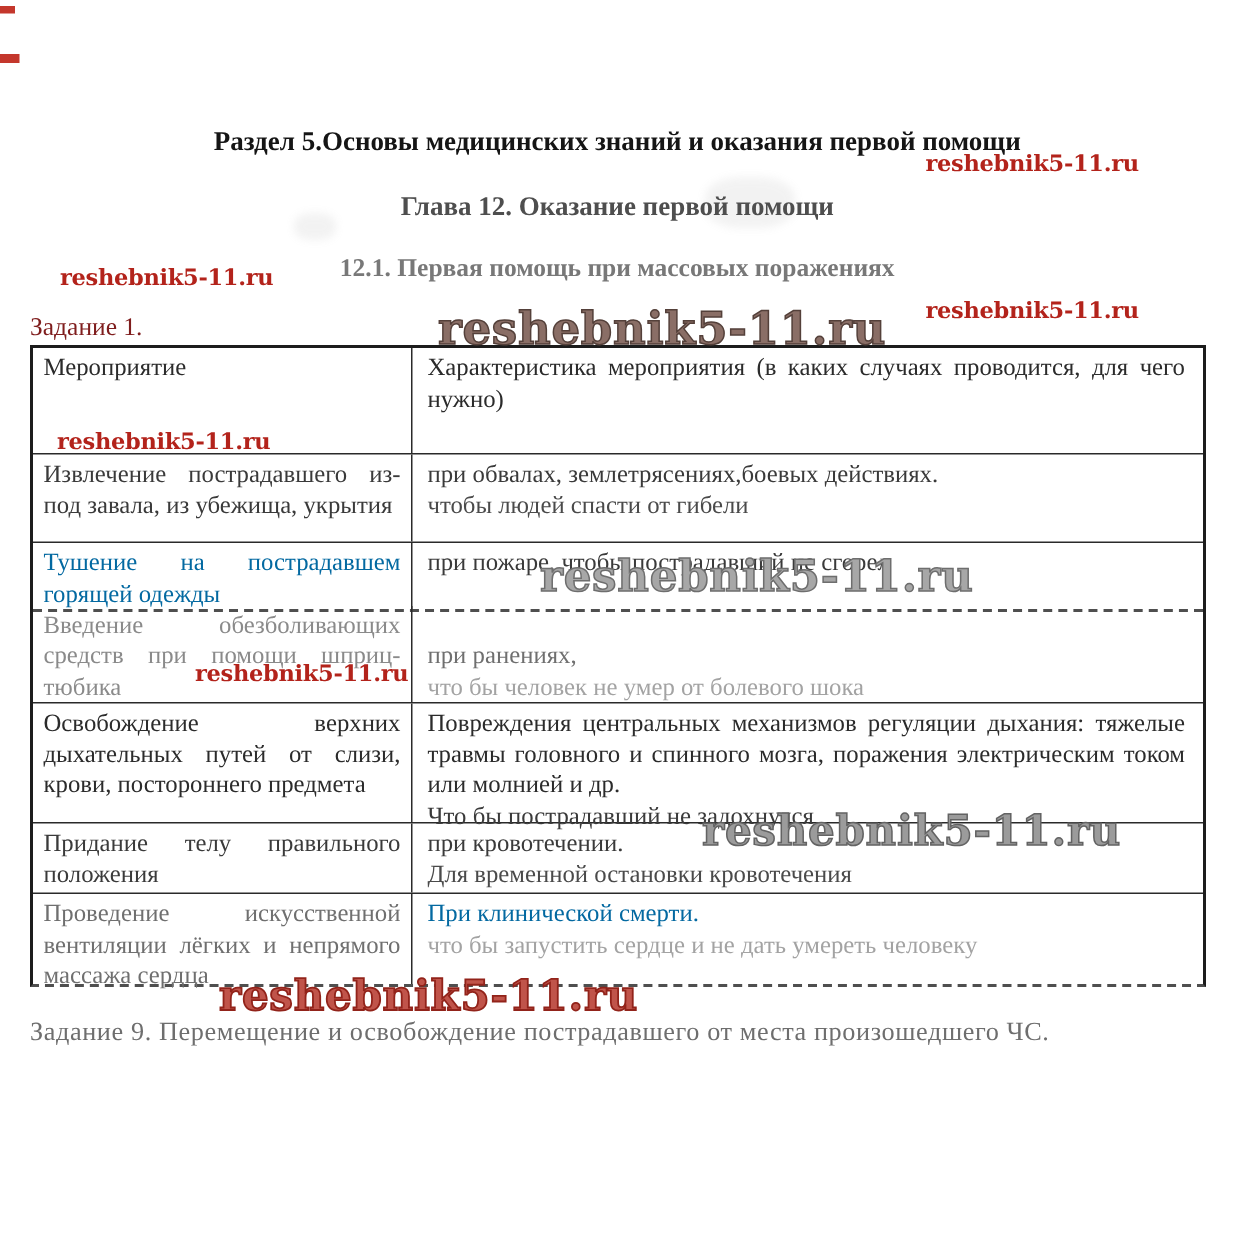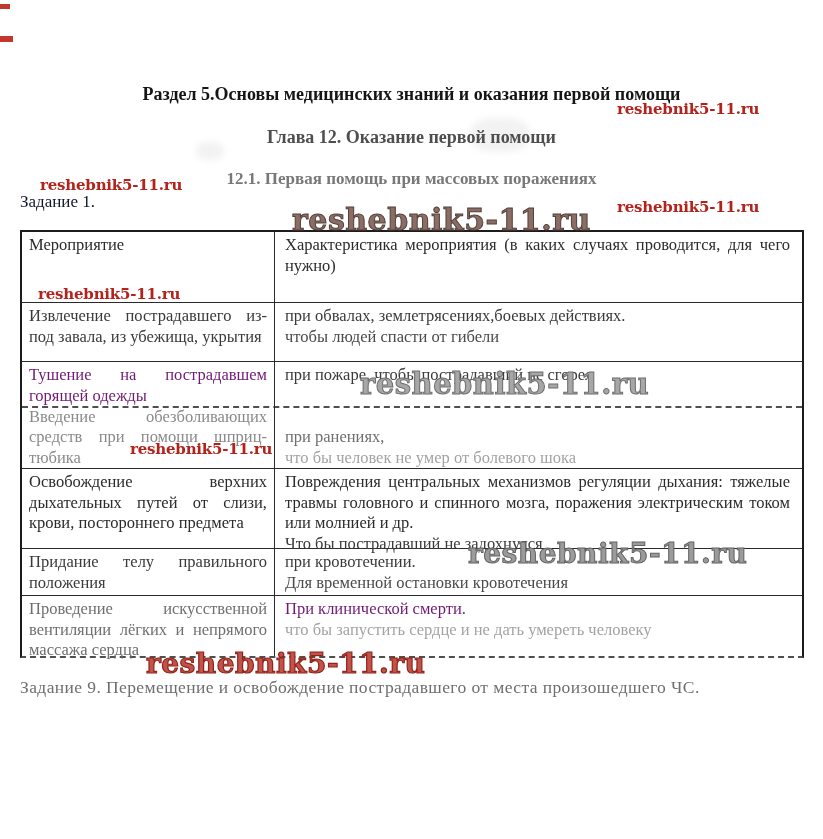--- a/index.html
+++ b/index.html
@@ -6,21 +6,21 @@
   .page{
     position:relative;width:823px;height:786px;background:#ffffff;overflow:hidden;
     font-family:"Liberation Serif","DejaVu Serif",serif;color:#222;
   }
   
   .h-center{position:absolute;left:0;width:823px;text-align:center;font-weight:bold;white-space:nowrap;}
   .doc-title{top:84px;font-size:18px;color:#151515;}
   .doc-chapter{top:127px;font-size:18px;color:#4e4e4e;}
   .doc-section{top:169px;font-size:17px;color:#787878;}
   .task{position:absolute;left:20px;font-size:17px;}
-  .task-1{top:192px;color:#0f172a;}
+  .task-1{top:208px;color:#7f1d1d;}
   .task-2{top:677px;color:#6e6e6e;font-size:17.5px;letter-spacing:0.4px;white-space:nowrap;}
   
   .wm{position:absolute;font-family:"DejaVu Serif","Liberation Serif",serif;font-weight:bold;white-space:nowrap;z-index:5;}
   .wm-sm{font-size:15px;color:#b3231b;letter-spacing:-0.2px;}
   .wm-lg{font-size:30px;letter-spacing:0.5px;}
   .wm-1{left:617px;top:100px;}
   .wm-2{left:40px;top:176px;}
   .wm-3{left:617px;top:198px;}
   .wm-4{left:292px;top:202px;color:#8a6e66;-webkit-text-stroke:1px #54403a;}
   .wm-5{left:38px;top:285px;}
@@ -44,21 +44,21 @@
   .trow{display:flex;box-sizing:border-box;}
   .trow + .trow{border-top:1.5px solid #2a2a2a;}
   .trow.dashed-top{border-top:2px dashed #4f4f4f;align-items:flex-end;}
   .tcell{box-sizing:border-box;font-size:16.5px;line-height:20.5px;text-align:justify;overflow:visible;}
   .tcell p{margin:0;}
   .c1{width:253px;flex:0 0 253px;border-right:1.5px solid #2a2a2a;padding:3px 7px 0 7px;}
   .c2{flex:1 1 auto;padding:3px 12px 0 10px;}
   .rh{height:70px;} .r1{height:59px;} .r2{height:45px;} .r3{height:62px;}
   .r4{height:80px;} .r5{height:47px;} .r6{height:61px;}
   
-  .ink1{color:#2b2b2b}.ink2{color:#3a3a3a}.ink3{color:#4a4a4a}.ink4{color:#701a75}
+  .ink1{color:#2b2b2b}.ink2{color:#3a3a3a}.ink3{color:#4a4a4a}.ink4{color:#0369a1}
   .ink5{color:#6f6f6f}.ink6{color:#8a8a8a}.ink7{color:#a3a3a3}
 </style>
 </head>
 <body>
 
 <div class="page">
 
   <span class="edge-mark edge-mark-a"></span>
   <span class="edge-mark edge-mark-b"></span>
   <span class="speck speck-a"></span>

